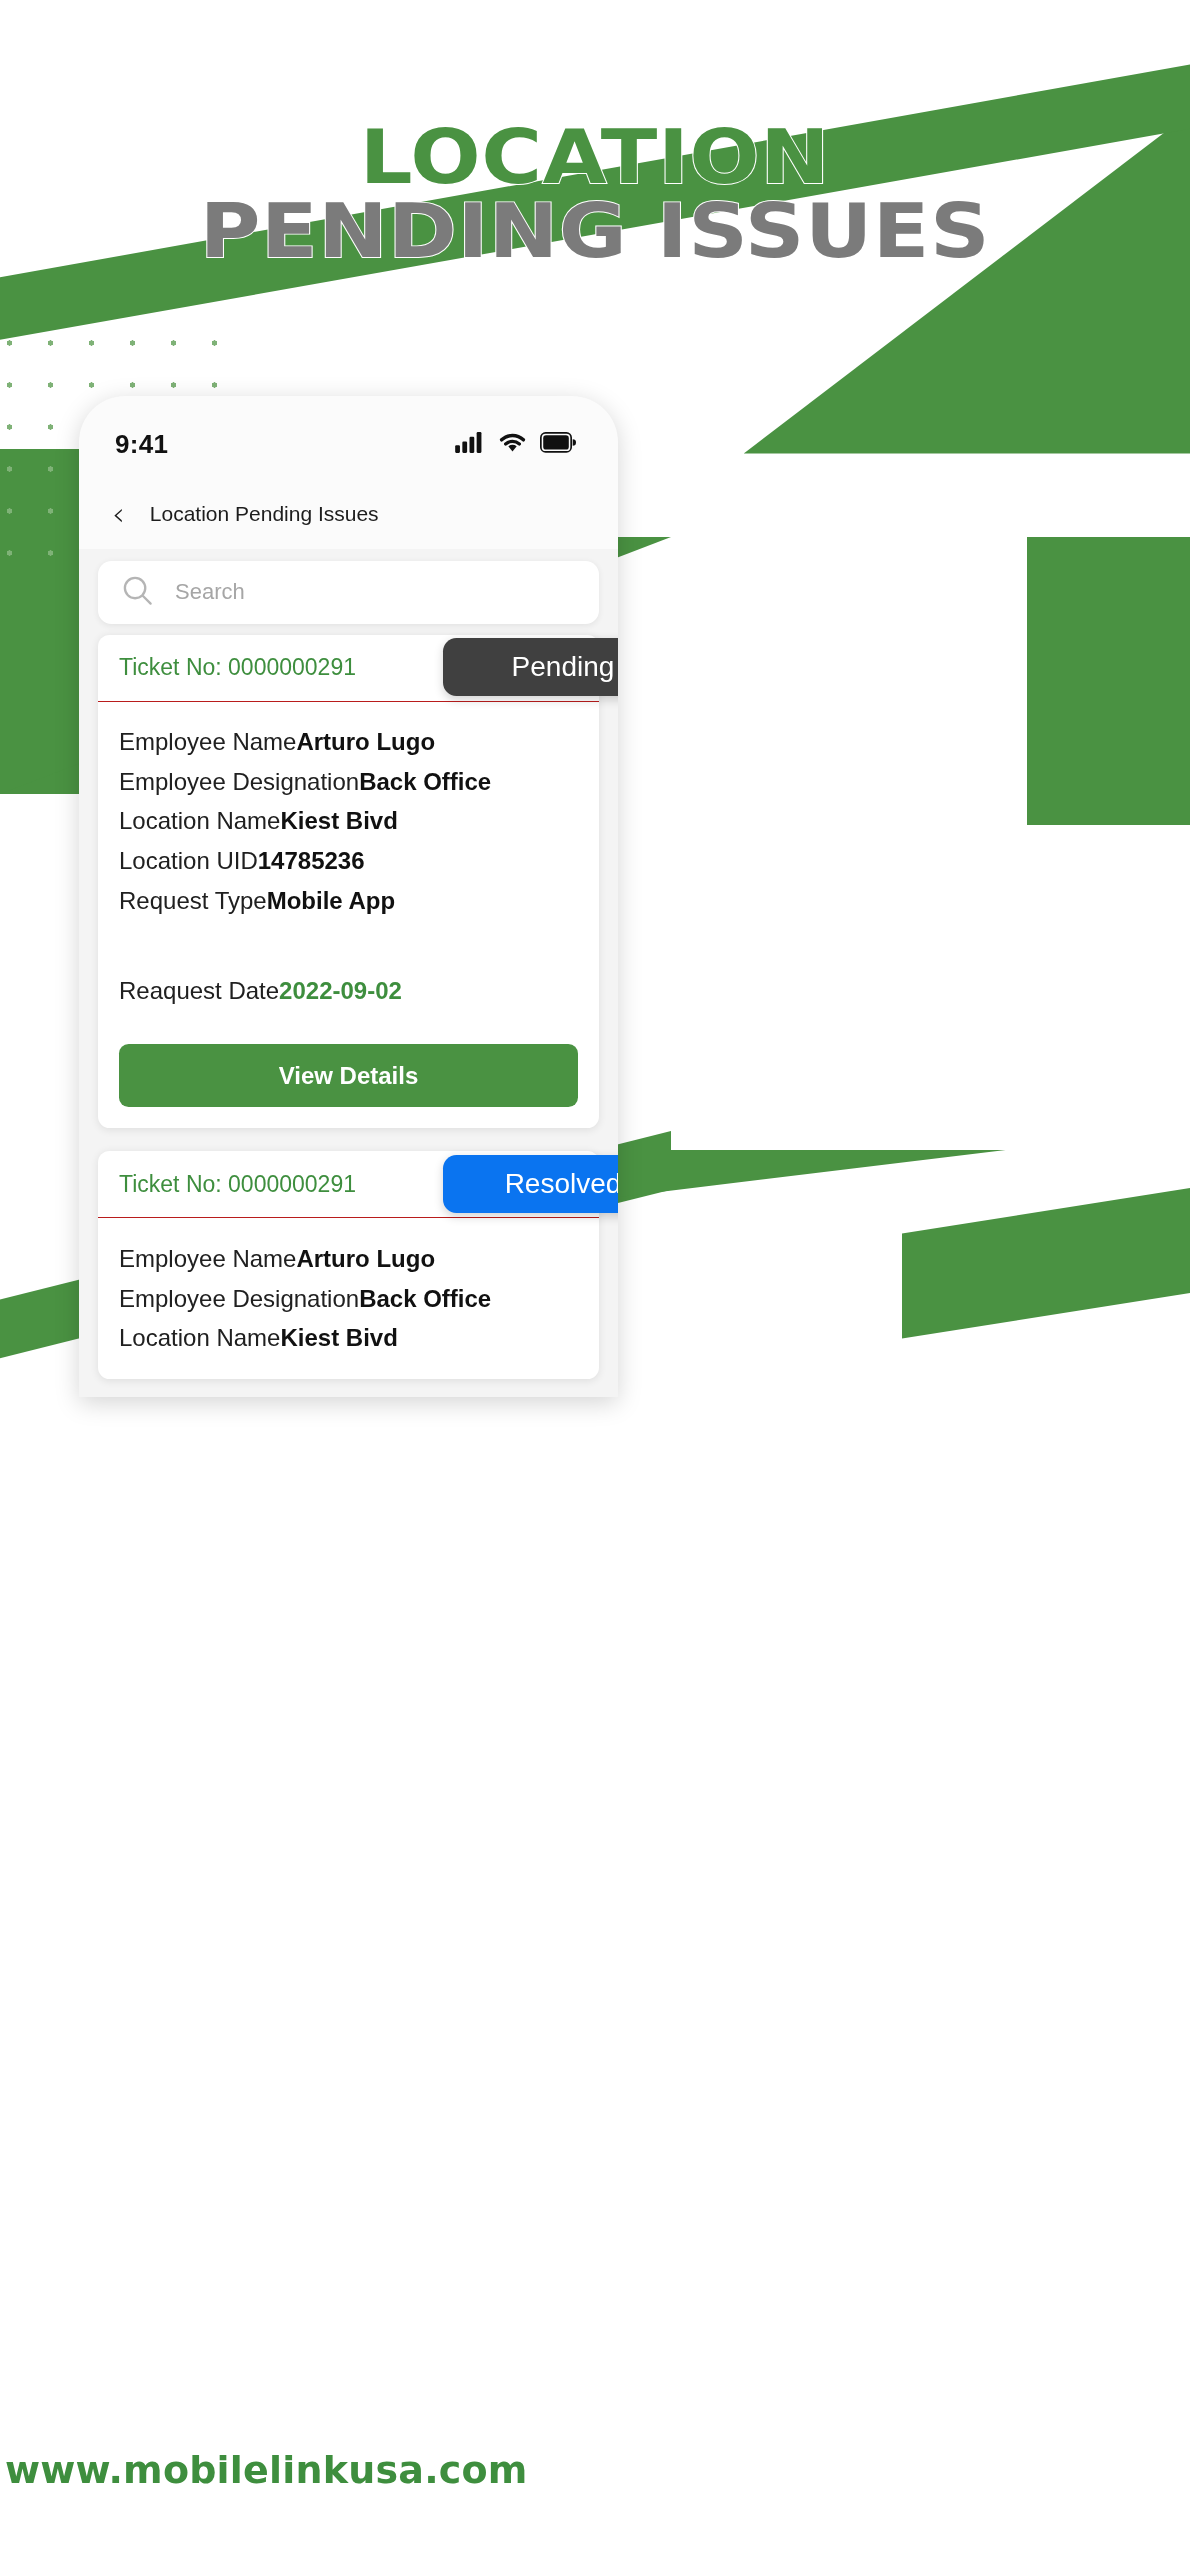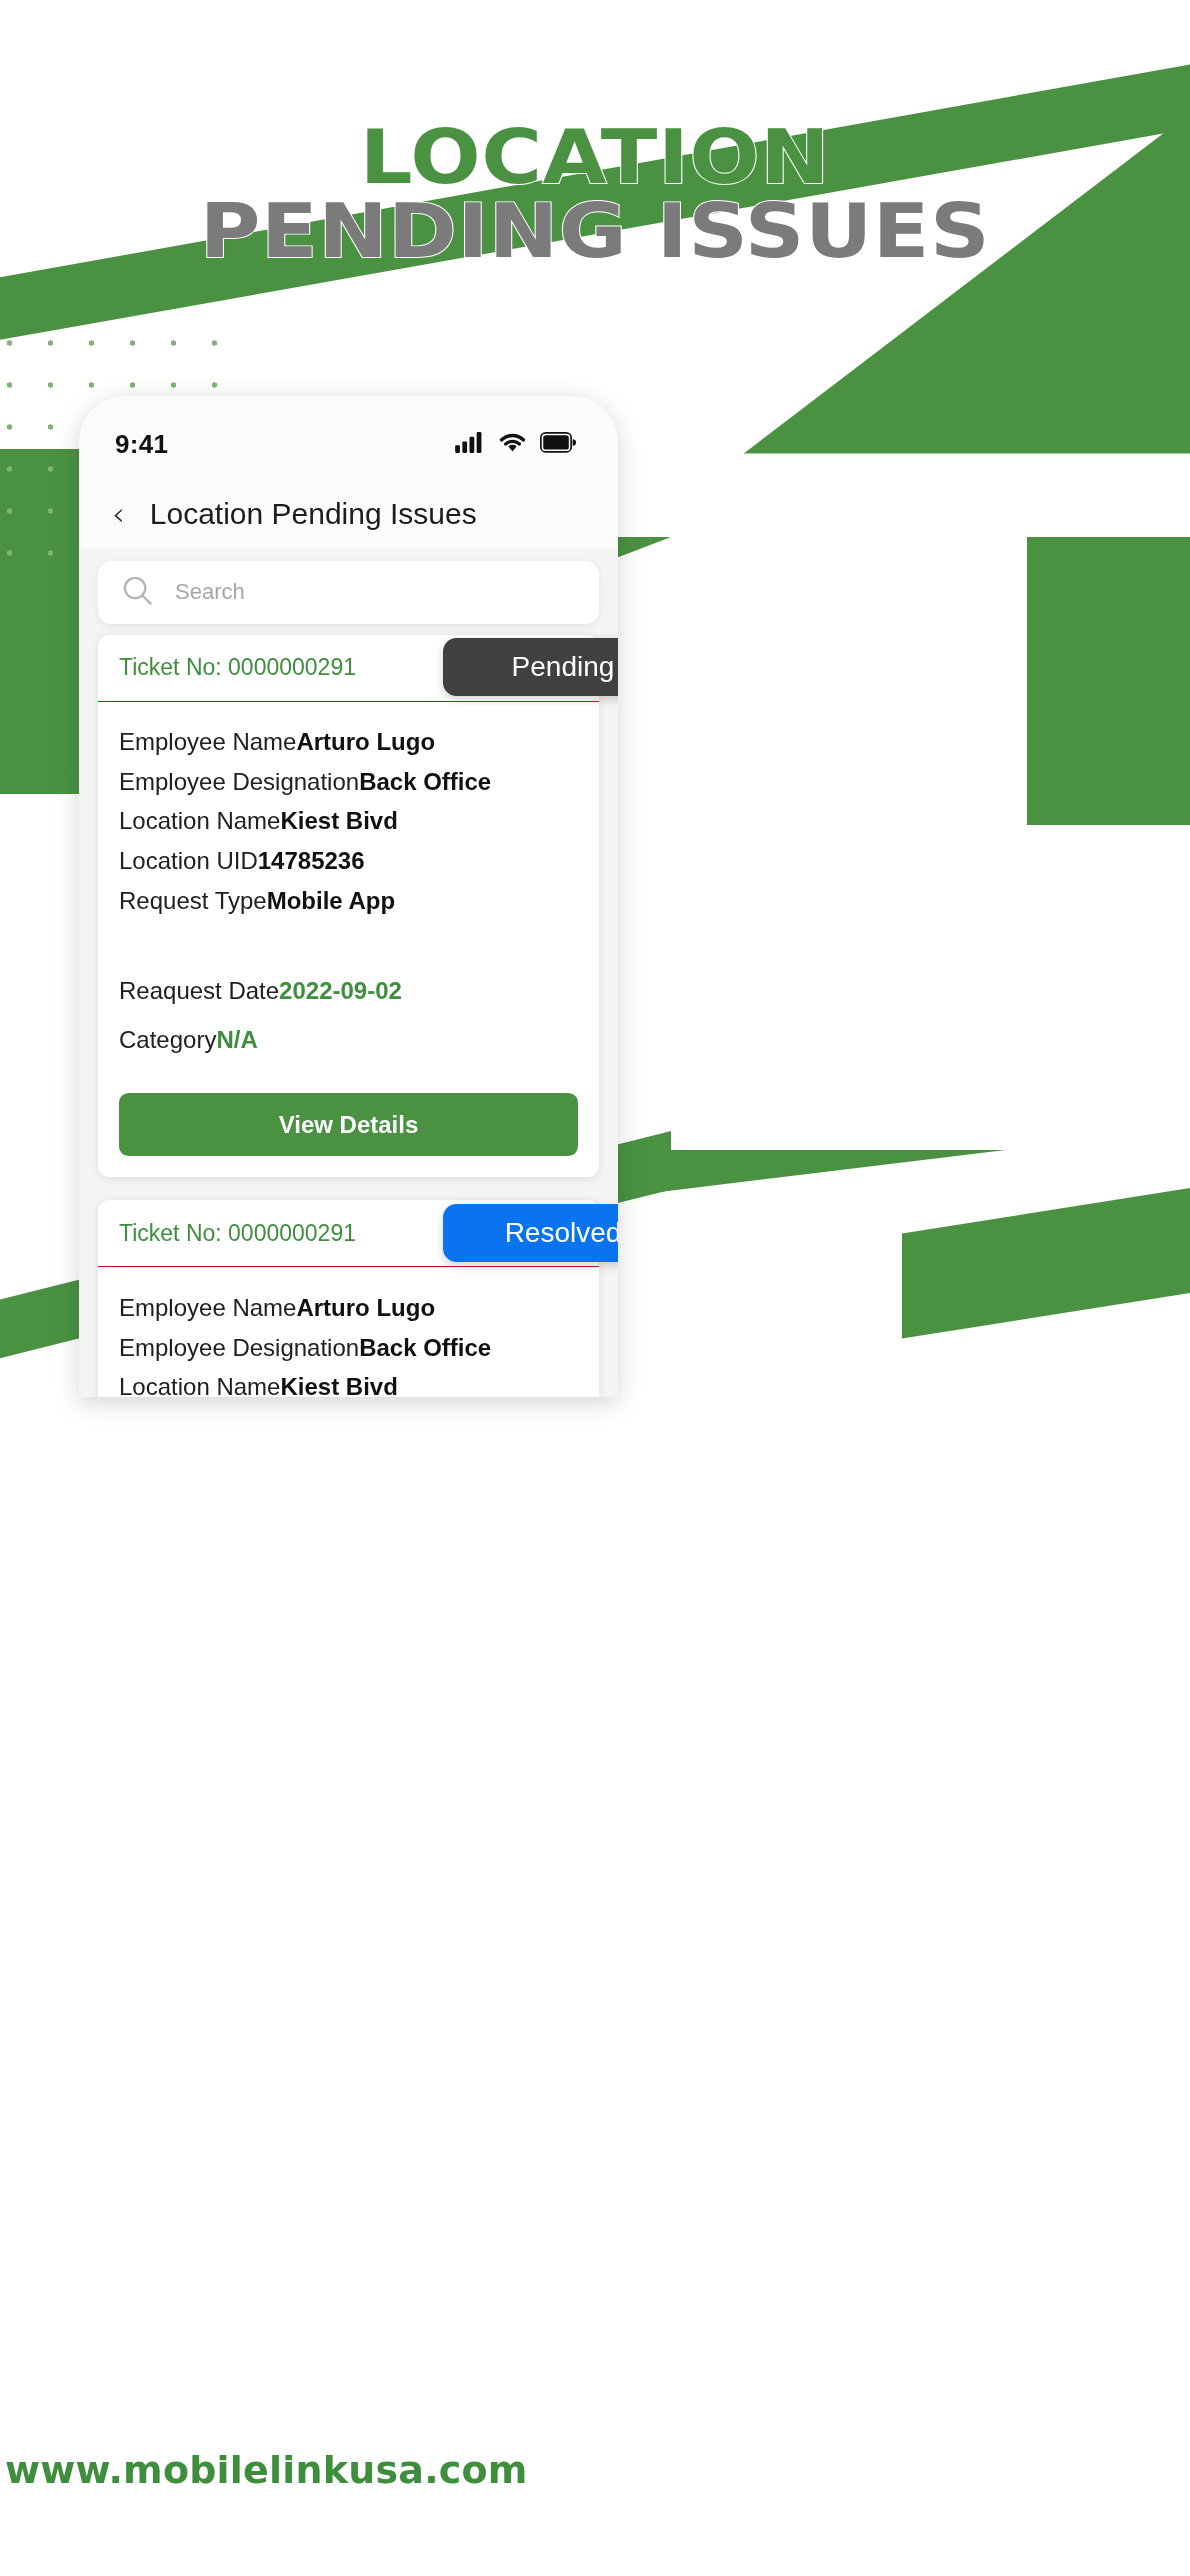--- a/index.html
+++ b/index.html
@@ -191,21 +191,21 @@
     background: #FBFBFB;
   }
   .nav-back {
     font-size: 32px;
     color: #1a1a1a;
     line-height: 1;
     font-family: "DejaVu Sans", sans-serif;
     font-weight: 300;
   }
   .nav-title {
-    font-size: 30px;
+    font-size: 21px;
     color: #1d1d1d;
   }
 
   .screen-body {
     background: #F4F4F4;
     padding: 11.5px 19px 0 19px;
     height: 100%;
   }
 
   
@@ -415,24 +415,20 @@
         <div class="row">
           <span class="row-label">Request Type</span>
           <span class="row-value">Mobile App</span>
         </div>
       </div>
       <div class="rows-sec">
         <div class="row row-sec">
           <span class="row-label">Reaquest Date</span>
           <span class="row-value">2022-09-02</span>
         </div>
-        <div class="row row-sec">
-          <span class="row-label">Category</span>
-          <span class="row-value">N/A</span>
-        </div>
       </div>
       <button class="view-btn">View Details</button>
     </div>
 
     <div class="card">
       <div class="card-head">
         <span class="ticket-no">Ticket No: 0000000291</span>
         <span class="badge badge-resolved">Resolved</span>
       </div>
       <div class="rows">

